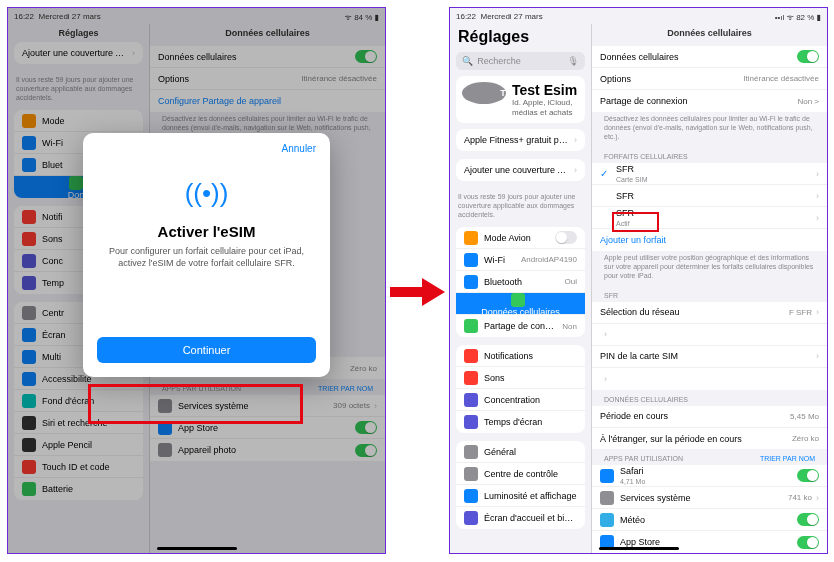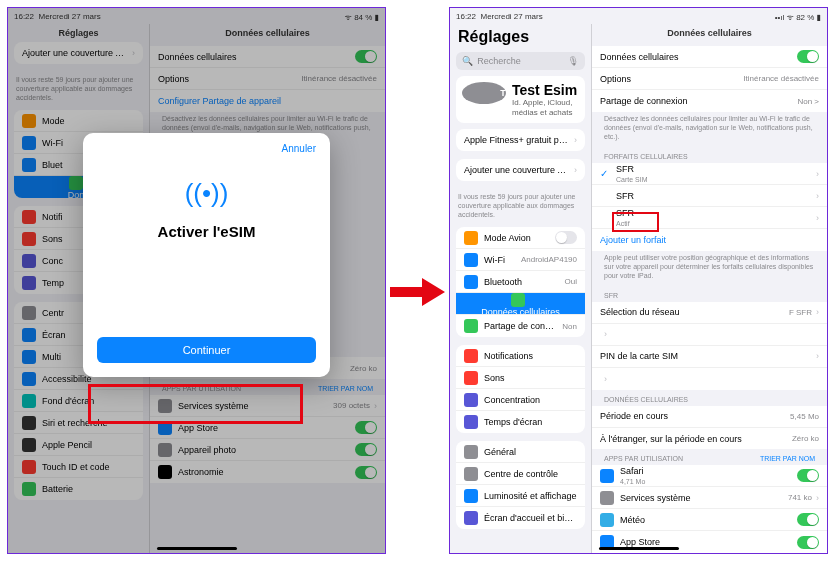--- a/index.html
+++ b/index.html
@@ -181,34 +181,30 @@
         <div class="row">
             <span class="icon" style="background:#0a84ff"></span>
             <span class="label">App Store</span>
             <span class="toggle on"></span>
           </div>
         <div class="row">
             <span class="icon" style="background:#8e8e93"></span>
             <span class="label">Appareil photo</span>
             <span class="toggle on"></span>
           </div>
-        <div class="row">
-            <span class="icon" style="background:#000"></span>
-            <span class="label">Astronomie</span>
-            <span class="toggle on"></span>
-          </div>
       </div>
     </div>
   </div>
 
   <div class="dimmer"></div>
   <div class="modal">
     <div class="cancel">Annuler</div>
     <div class="antenna">((•))</div>
     <h2>Activer l'eSIM</h2>
+    <p>Pour configurer un forfait cellulaire pour cet iPad, activez l'eSIM de votre forfait cellulaire SFR.</p>
     <button class="primary-btn">Continuer</button>
   </div>
   <div class="redbox-modal"></div>
   <div class="homebar"></div>
 </div>
 
 <div class="arrow">
   <svg viewBox="0 0 55 28">
       <path d="M0 9 H32 V0 L55 14 L32 28 V19 H0 Z" fill="#e30613"></path>
     </svg>

